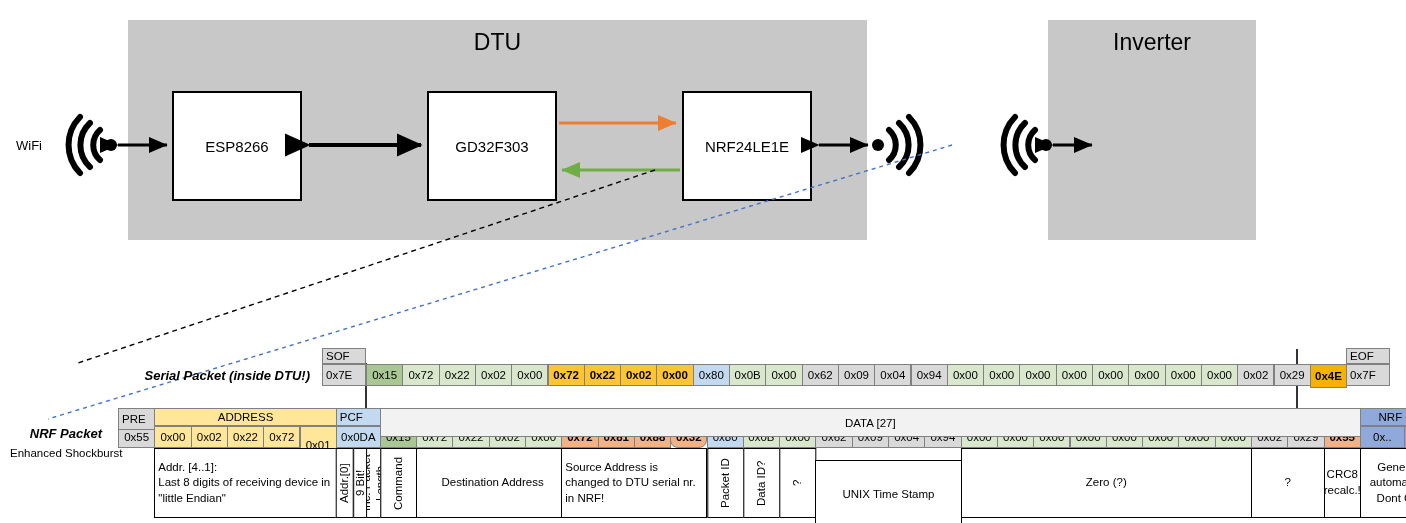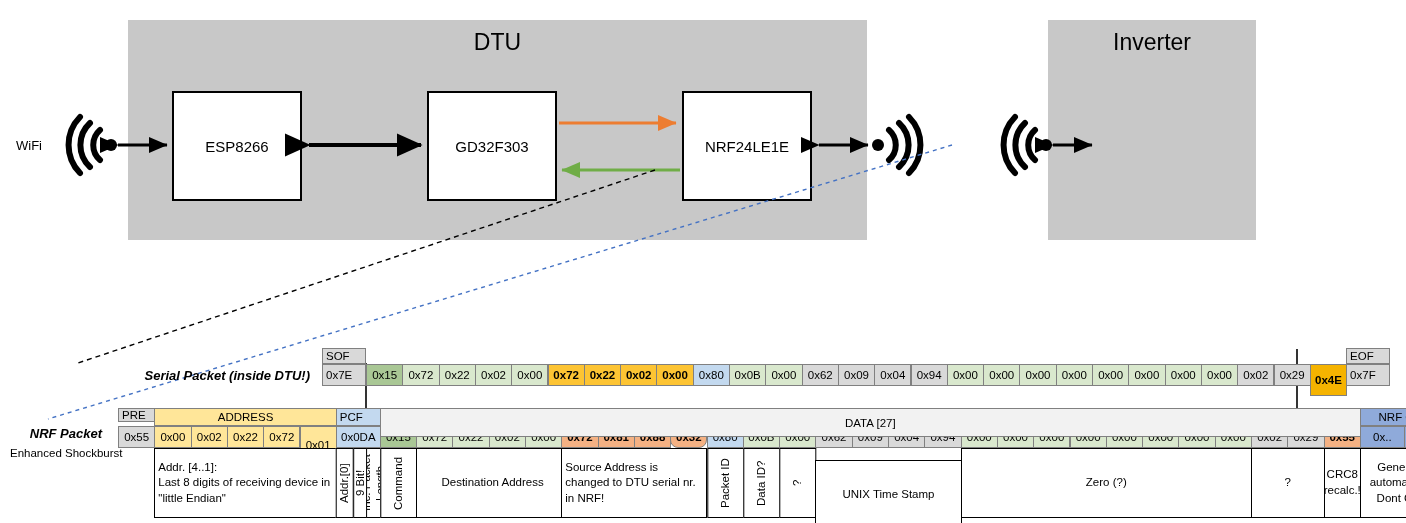--- a/index.html
+++ b/index.html
@@ -229,21 +229,21 @@
       <div class="cell f-green2" style="left: 946.8px; top: 364px; width: 37.3px; height: 22px;">0x00</div>
       <div class="cell f-green2" style="left: 983.1px; top: 364px; width: 37.3px; height: 22px;">0x00</div>
       <div class="cell f-green2" style="left: 1019.4px; top: 364px; width: 37.3px; height: 22px;">0x00</div>
       <div class="cell f-green2" style="left: 1055.7px; top: 364px; width: 37.3px; height: 22px;">0x00</div>
       <div class="cell f-green2" style="left: 1092px; top: 364px; width: 37.3px; height: 22px;">0x00</div>
       <div class="cell f-green2" style="left: 1128.3px; top: 364px; width: 37.3px; height: 22px;">0x00</div>
       <div class="cell f-green2" style="left: 1164.6px; top: 364px; width: 37.3px; height: 22px;">0x00</div>
       <div class="cell f-green2" style="left: 1200.9px; top: 364px; width: 37.3px; height: 22px;">0x00</div>
       <div class="cell f-gray" style="left: 1237.2px; top: 364px; width: 37.3px; height: 22px;">0x02</div>
       <div class="cell f-gray" style="left: 1273.5px; top: 364px; width: 37.3px; height: 22px;">0x29</div>
-      <div class="cell f-amber bold" style="left: 1309.8px; top: 364px; width: 37.3px; height: 32px;">0x4E</div>
+      <div class="cell f-amber bold" style="left: 1309.8px; top: 364px; width: 37.3px; height: 24px;">0x4E</div>
       <div class="cell f-gray lbl-left" style="left: 1346.1px; top: 348px; width: 44px; height: 16px;">EOF</div>
       <div class="cell f-gray lbl-left" style="left: 1346.1px; top: 364px; width: 44px; height: 22px;">0x7F</div>
     </div>
 
   <div class="pkt-label" style="left:10px; top:426px; width:92px;">NRF Packet</div>
   <div class="pkt-sublabel" style="left:10px; top:447px; width:92px;">Enhanced Shockburst</div>
 
   <div id="nrf-table">
       <div class="cell f-gray" style="left: 118px; top: 426px; width: 37.3px; height: 22px;">0x55</div>
       <div class="cell f-yellow" style="left: 154.3px; top: 426px; width: 37.3px; height: 22px;">0x00</div>
@@ -274,21 +274,21 @@
       <div class="cell f-green2" style="left: 1069.5px; top: 426px; width: 37.3px; height: 22px;">0x00</div>
       <div class="cell f-green2" style="left: 1105.8px; top: 426px; width: 37.3px; height: 22px;">0x00</div>
       <div class="cell f-green2" style="left: 1142.1px; top: 426px; width: 37.3px; height: 22px;">0x00</div>
       <div class="cell f-green2" style="left: 1178.4px; top: 426px; width: 37.3px; height: 22px;">0x00</div>
       <div class="cell f-green2" style="left: 1214.7px; top: 426px; width: 37.3px; height: 22px;">0x00</div>
       <div class="cell f-gray" style="left: 1251px; top: 426px; width: 37.3px; height: 22px;">0x02</div>
       <div class="cell f-gray" style="left: 1287.3px; top: 426px; width: 37.3px; height: 22px;">0x29</div>
       <div class="cell f-salmon bold" style="left: 1323.6px; top: 426px; width: 37.3px; height: 22px;">0x55</div>
       <div class="cell f-blue2" style="left: 1359.9px; top: 426px; width: 45px; height: 22px;">0x..</div>
       <div class="cell f-blue2" style="left: 1403.9px; top: 426px; width: 45px; height: 22px;">0x..</div>
-      <div class="cell f-gray lbl-left" style="left: 118px; top: 408px; width: 37.3px; height: 14px;">PRE</div>
+      <div class="cell f-gray lbl-left" style="left: 118px; top: 408px; width: 37.3px; height: 22px;">PRE</div>
       <div class="cell f-yellow" style="left: 154.3px; top: 408px; width: 182.5px; height: 18px;">ADDRESS</div>
       <div class="cell f-blue1 lbl-left" style="left: 335.8px; top: 408px; width: 45px; height: 18px;">PCF</div>
       <div class="cell f-none" style="left: 379.8px; top: 408px; width: 981.1px; height: 29px;">DATA [27]</div>
       <div class="cell f-blue2" style="left: 1359.9px; top: 408px; width: 89px; height: 18px;">NRF CRC</div>
       <div class="desc left f-white" style="left: 154.3px; top: 448px; width: 182.5px; height: 70px;">Addr. [4..1]:<br>Last 8 digits of receiving device in "little Endian"</div>
       <div class="desc vert f-white" style="left: 335.8px; top: 448px; width: 17.72px; height: 70px;">Addr.[0]</div>
       <div class="desc vert2 f-white" style="left: 352.52px; top: 448px; width: 14.2px; height: 70px;">9 Bit!</div>
       <div class="desc vert2 f-white" style="left: 365.72px; top: 448px; width: 15.08px; height: 70px;">Inc. Packet Length</div>
       <div class="desc vert f-white" style="left: 379.8px; top: 448px; width: 37.3px; height: 70px;">Command</div>
       <div class="desc f-white" style="left: 416.1px; top: 448px; width: 153px; height: 70px;">Destination Address</div>

